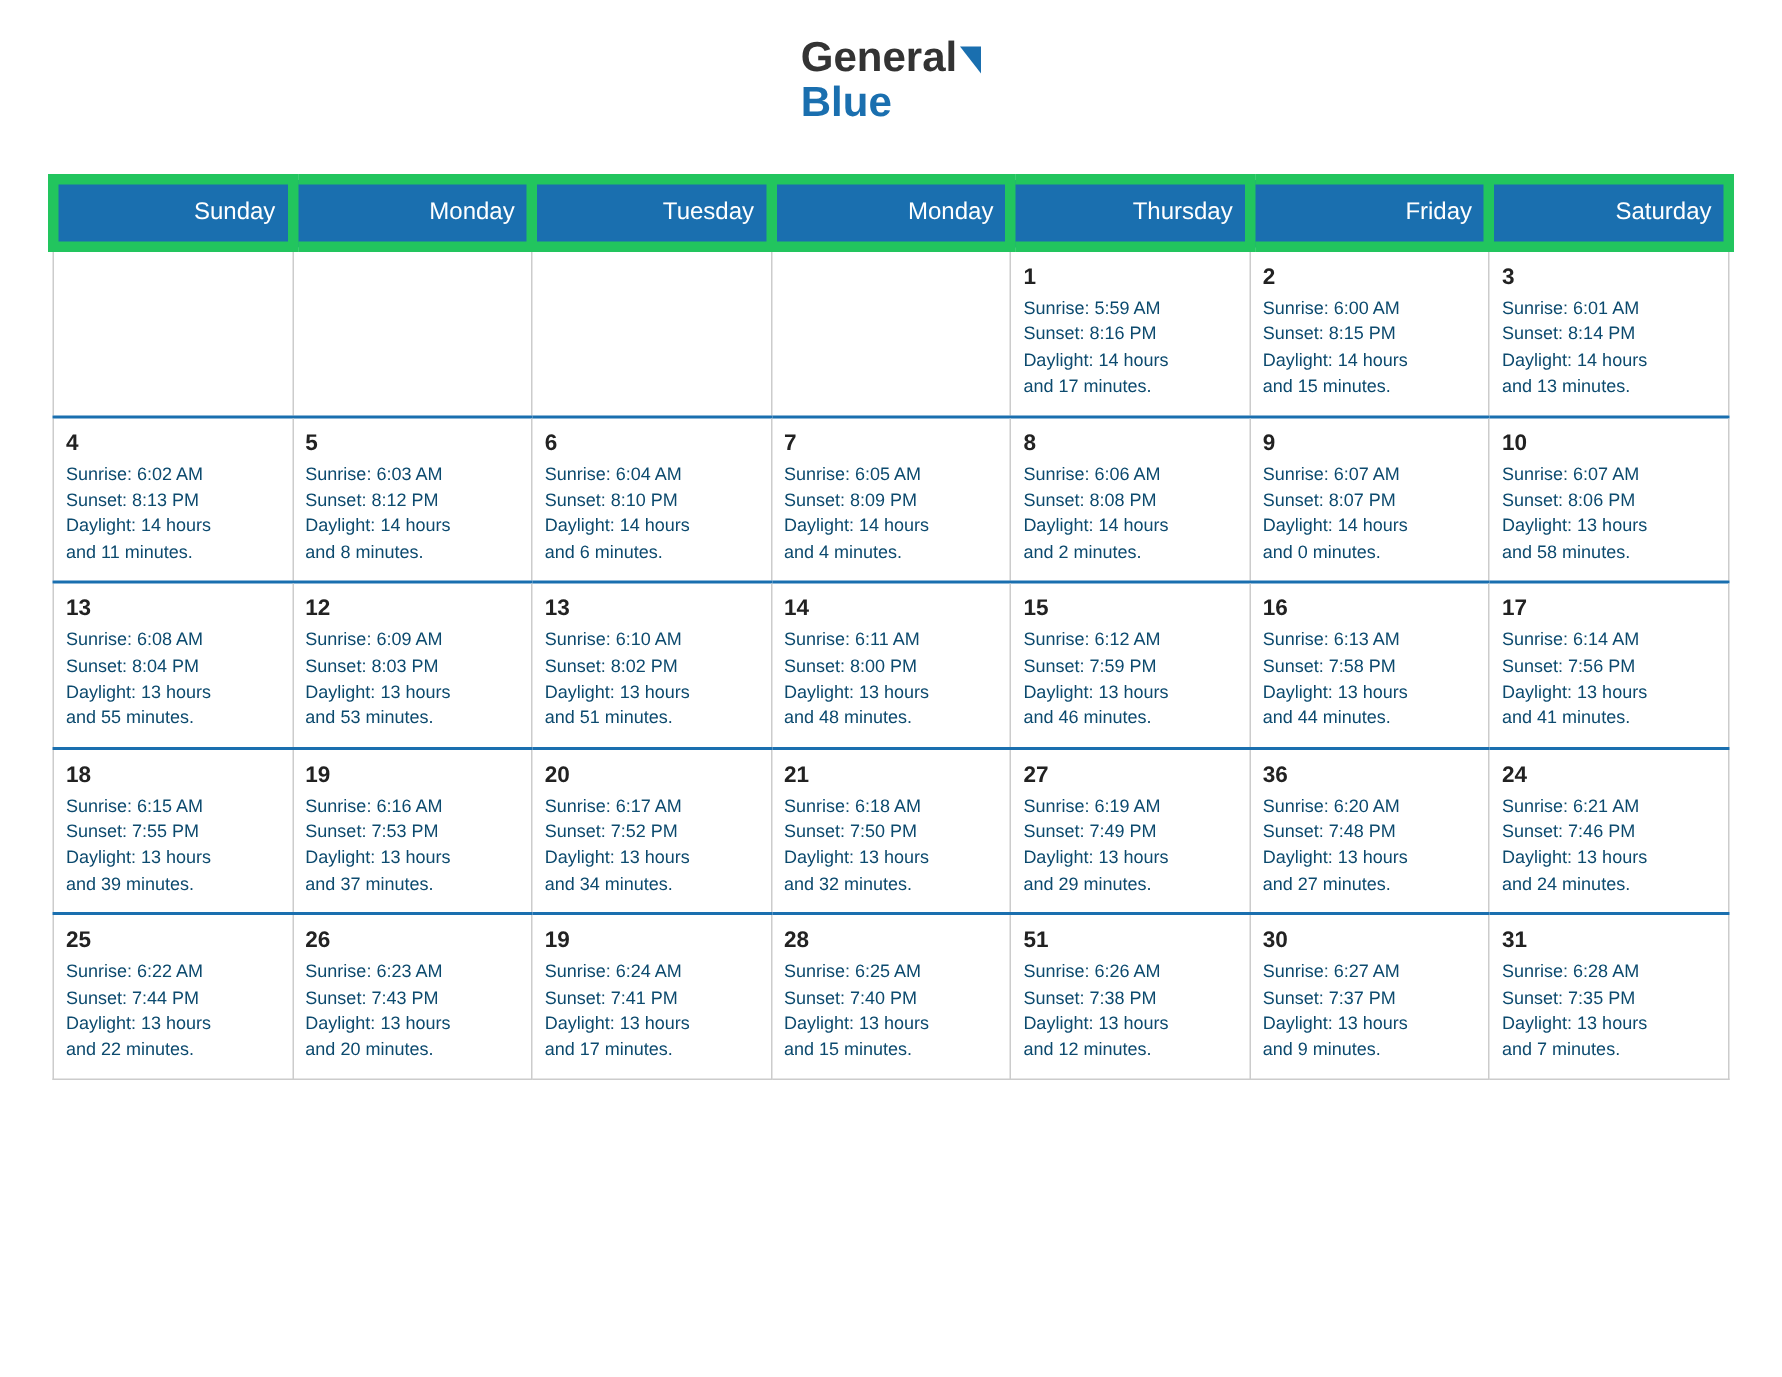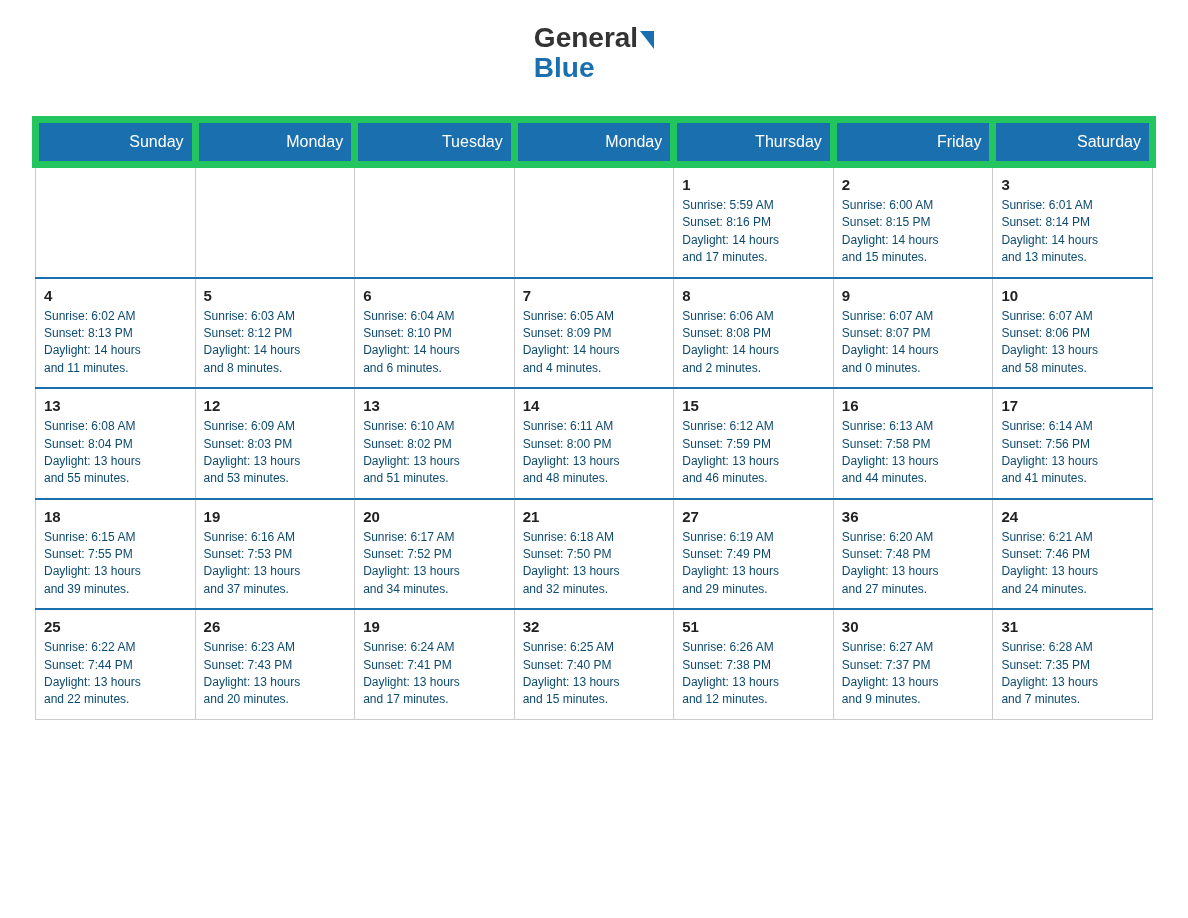--- a/index.html
+++ b/index.html
@@ -236,21 +236,21 @@
         </td>
         <td>
           <span class="day-num">26</span>
           <div class="day-info">Sunrise: 6:23 AM<br>Sunset: 7:43 PM<br>Daylight: 13 hours<br>and 20 minutes.</div>
         </td>
         <td>
           <span class="day-num">19</span>
           <div class="day-info">Sunrise: 6:24 AM<br>Sunset: 7:41 PM<br>Daylight: 13 hours<br>and 17 minutes.</div>
         </td>
         <td>
-          <span class="day-num">32</span>
+          <span class="day-num">28</span>
           <div class="day-info">Sunrise: 6:25 AM<br>Sunset: 7:40 PM<br>Daylight: 13 hours<br>and 15 minutes.</div>
         </td>
         <td>
           <span class="day-num">51</span>
           <div class="day-info">Sunrise: 6:26 AM<br>Sunset: 7:38 PM<br>Daylight: 13 hours<br>and 12 minutes.</div>
         </td>
         <td>
           <span class="day-num">30</span>
           <div class="day-info">Sunrise: 6:27 AM<br>Sunset: 7:37 PM<br>Daylight: 13 hours<br>and 9 minutes.</div>
         </td>

